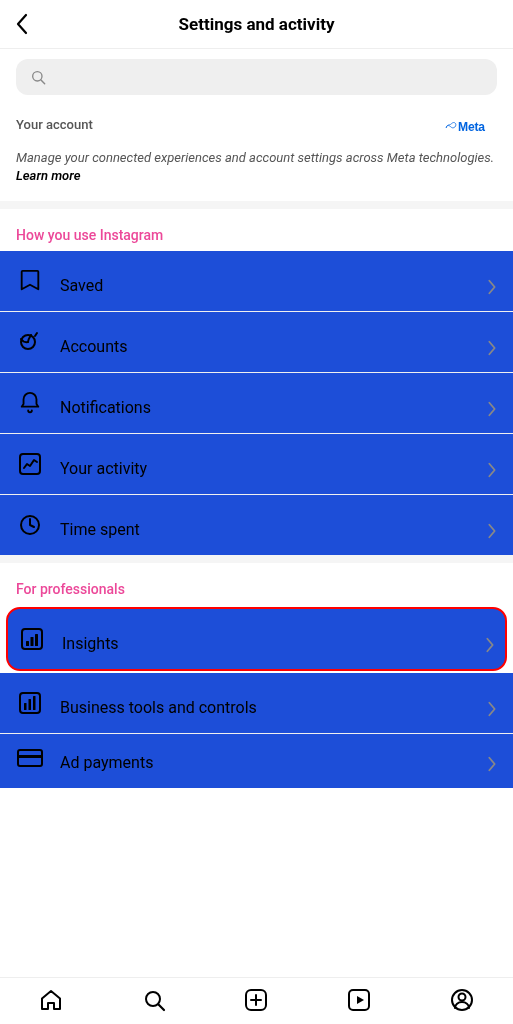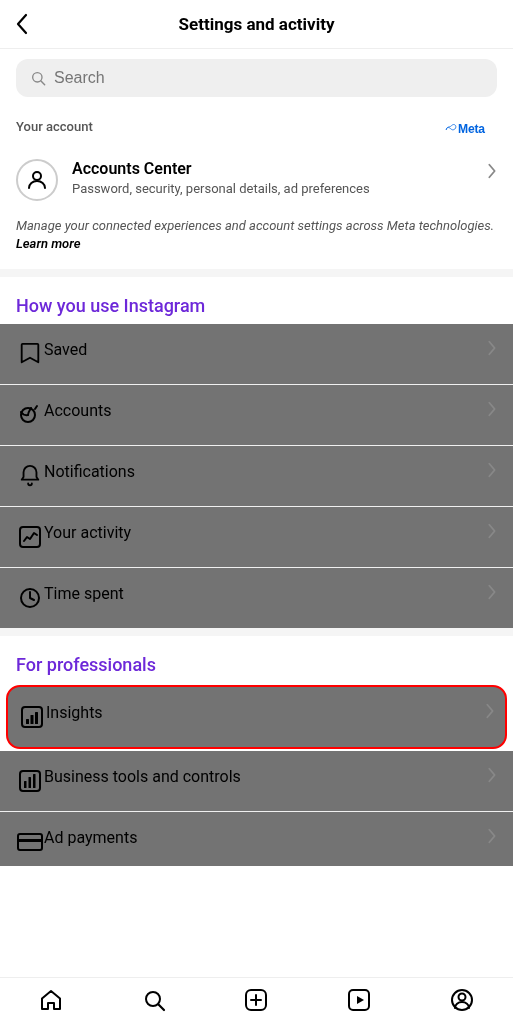--- a/index.html
+++ b/index.html
@@ -53,22 +53,22 @@
       background: transparent;
       font-size: 16px;
       color: #888;
       outline: none;
       width: 100%;
     }
 
     
     .section-header {
       padding: 18px 16px 8px 16px;
-      font-size: 18px;
-      color: #6d28d9;
+      font-size: 14px;
+      color: #ec4899;
       font-weight: 500;
       background: #fff;
     }
     .section-header-row {
       display: flex;
       align-items: flex-start;
       justify-content: space-between;
       padding: 12px 16px 8px 16px;
     }
     .section-header-row .section-title {
@@ -137,25 +137,25 @@
 
     
     .divider {
       height: 8px;
       background: #f5f5f5;
     }
 
     
     .menu-item {
       display: flex;
-      align-items: flex-start;
+      align-items: flex-end;
       padding: 16px 16px;
       cursor: pointer;
-      background: #737373;
-      gap: 0;
+      background: #1d4ed8;
+      gap: 16px;
       border-bottom: 1px solid #f0f0f0;
     }
     .menu-item:last-child {
       border-bottom: none;
     }
     .menu-item-icon {
       width: 28px;
       height: 28px;
       display: flex;
       align-items: center;
@@ -199,54 +199,36 @@
 </div>
 
 <div class="search-bar">
   <div class="search-inner">
     <span>
       <svg width="16" height="16" viewBox="0 0 24 24" fill="none">
         <circle cx="11" cy="11" r="7" stroke="#888" stroke-width="2"></circle>
         <line x1="16.5" y1="16.5" x2="22" y2="22" stroke="#888" stroke-width="2.2" stroke-linecap="round"></line>
       </svg>
     </span>
-    <input class="search-input" type="text" placeholder="Search" style="">
   </div>
 </div>
 
 <div>
   <div class="section-header-row">
     <span class="section-title">Your account</span>
     <span class="meta-logo">
       <svg width="52" height="20" viewBox="0 0 120 40" fill="none">
 
         <text x="30" y="30" font-size="28" font-weight="700" fill="#0064E0" font-family="Arial">Meta</text>
 
         <path d="M4 20 C4 14, 10 10, 16 14 C20 17, 22 20, 26 20 C30 20, 36 16, 36 10 C36 4, 30 0, 24 4 C20 7, 18 10, 14 10 C10 10, 4 14, 4 20Z" stroke="#0064E0" stroke-width="2.5" fill="none" transform="translate(0,8) scale(0.7)"></path>
       </svg>
     </span>
   </div>
 
-  <div class="accounts-center">
-    <div class="accounts-center-icon">
-      <svg width="24" height="24" viewBox="0 0 24 24" fill="none">
-        <circle cx="12" cy="8" r="4" stroke="#000" stroke-width="2"></circle>
-        <path d="M4 20c0-4 3.6-7 8-7s8 3 8 7" stroke="#000" stroke-width="2" stroke-linecap="round"></path>
-      </svg>
-    </div>
-    <div class="accounts-center-content">
-      <div class="accounts-center-title">Accounts Center</div>
-      <div class="accounts-center-sub">Password, security, personal details, ad preferences</div>
-    </div>
-    <span class="accounts-center-chevron">
-      <svg width="10" height="16" viewBox="0 0 10 18" fill="none">
-        <path d="M2 2l6 7-6 7" stroke="#888" stroke-width="2" stroke-linecap="round" stroke-linejoin="round"></path>
-      </svg>
-    </span>
-  </div>
 
   <div class="meta-tagline">
     <span>Manage your connected experiences and account settings across Meta technologies.</span>
     <a href="#">Learn more</a>
   </div>
 </div>
 
 <div class="divider"></div>
 
 <div>

